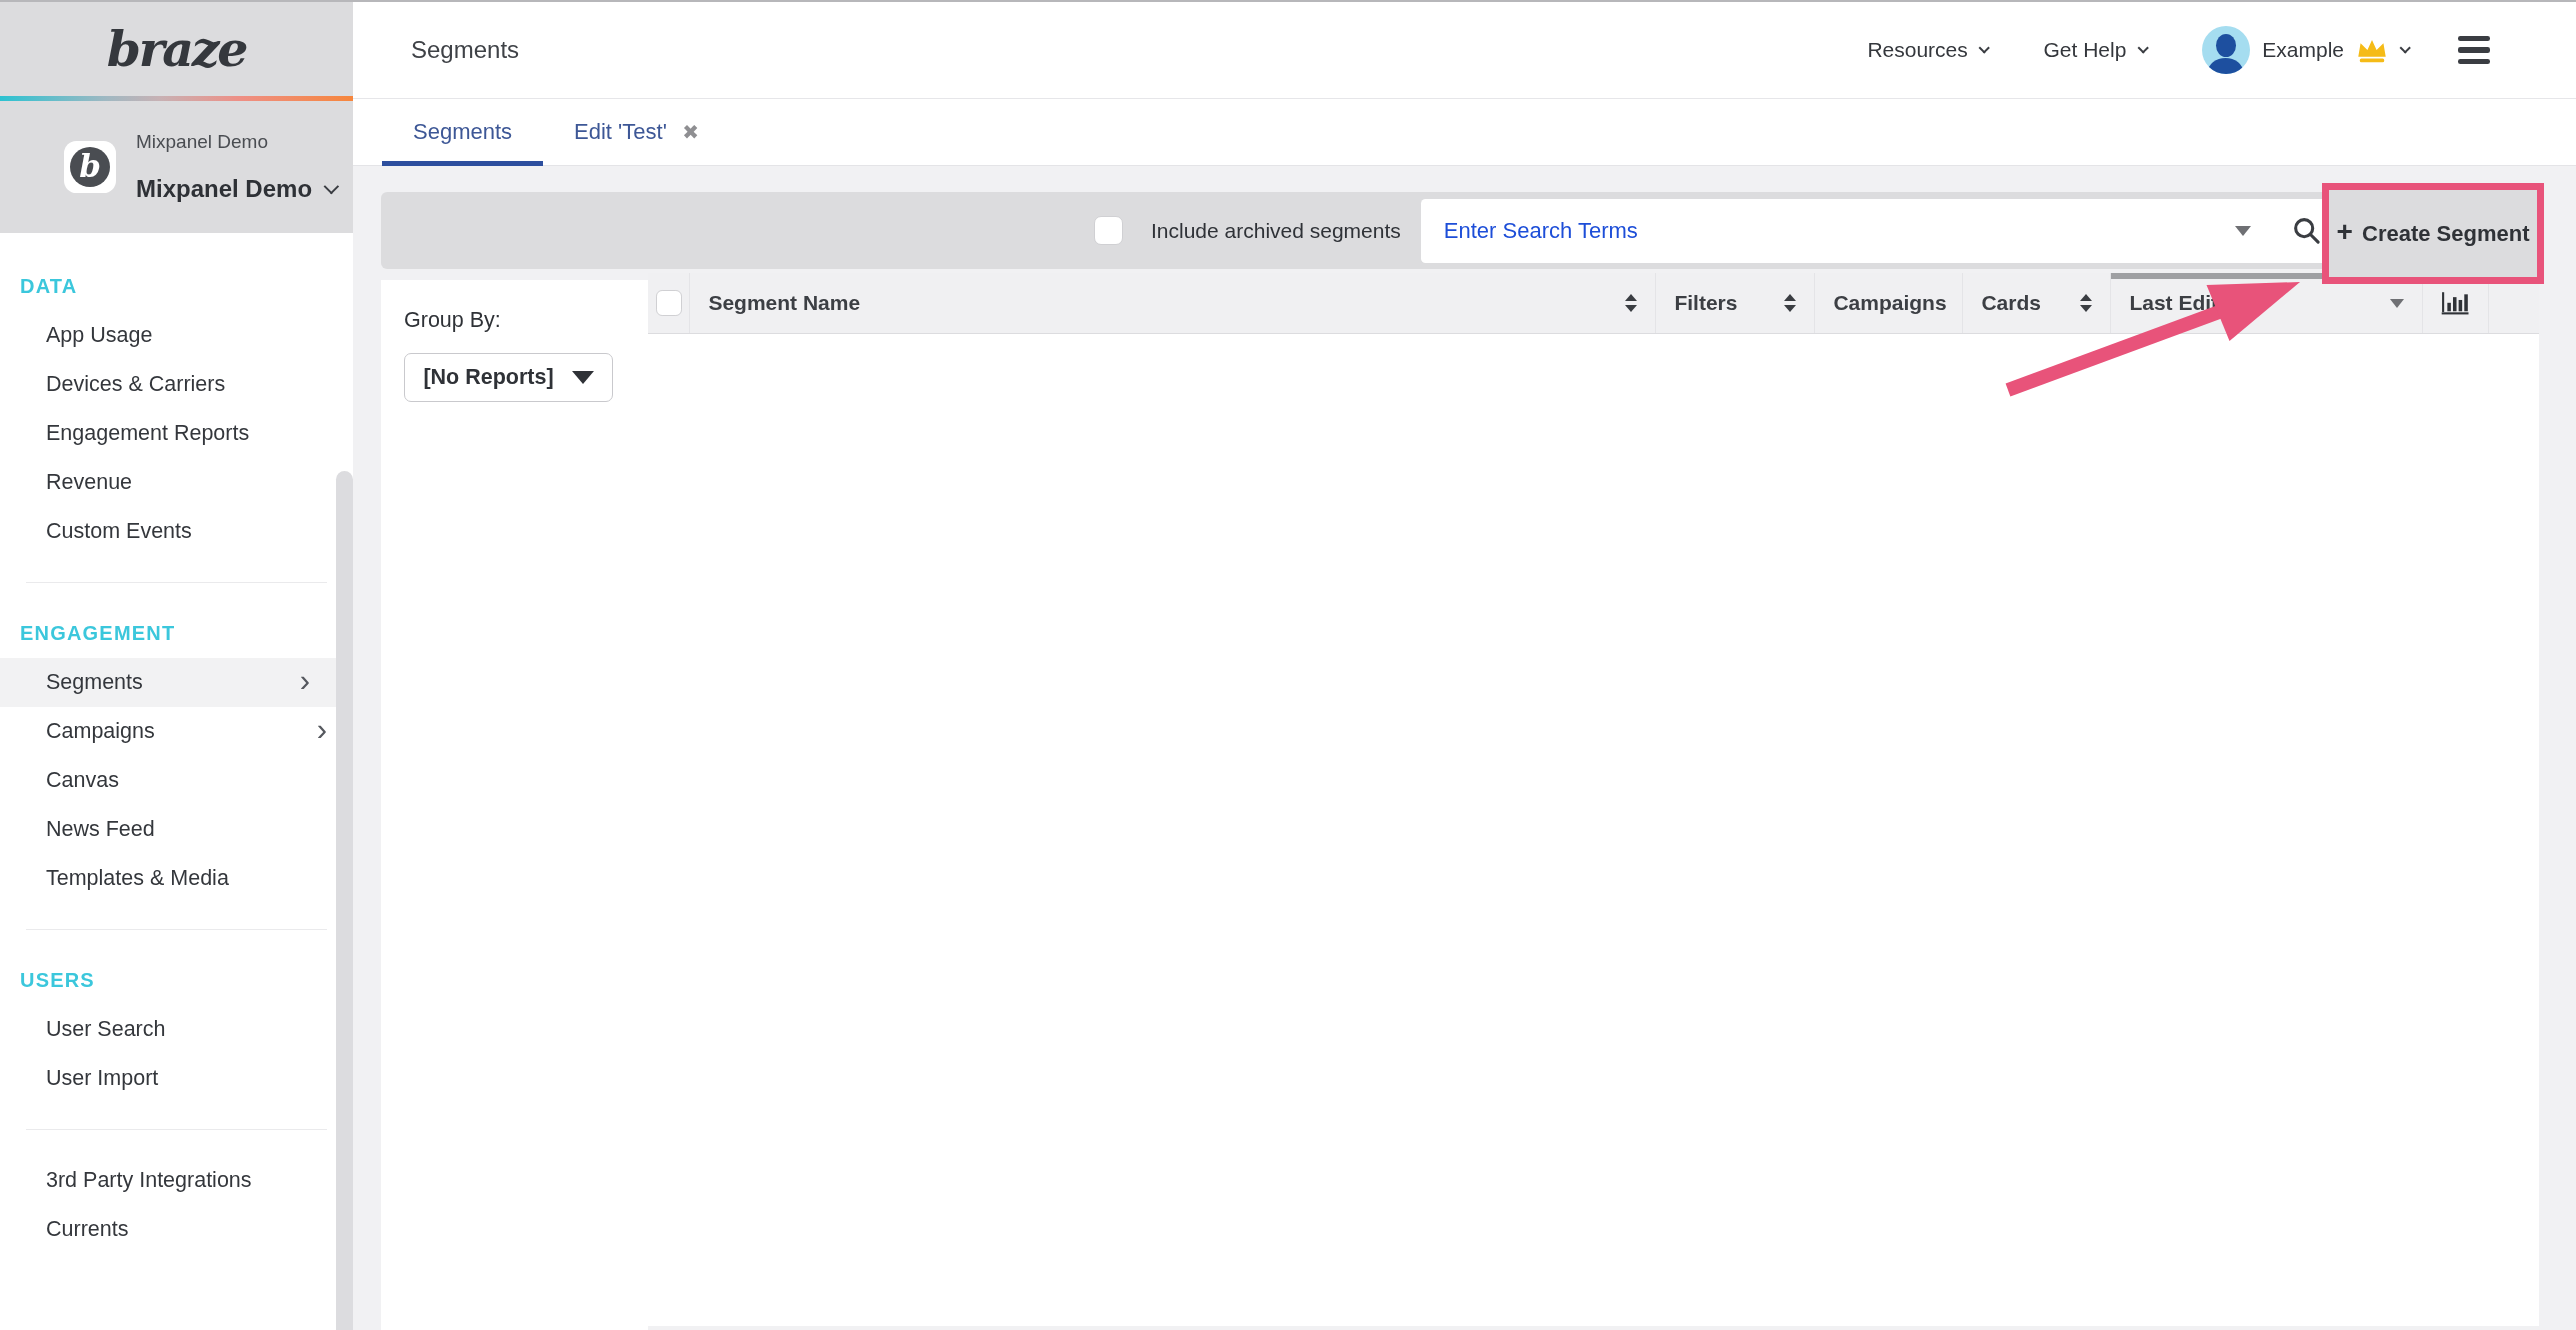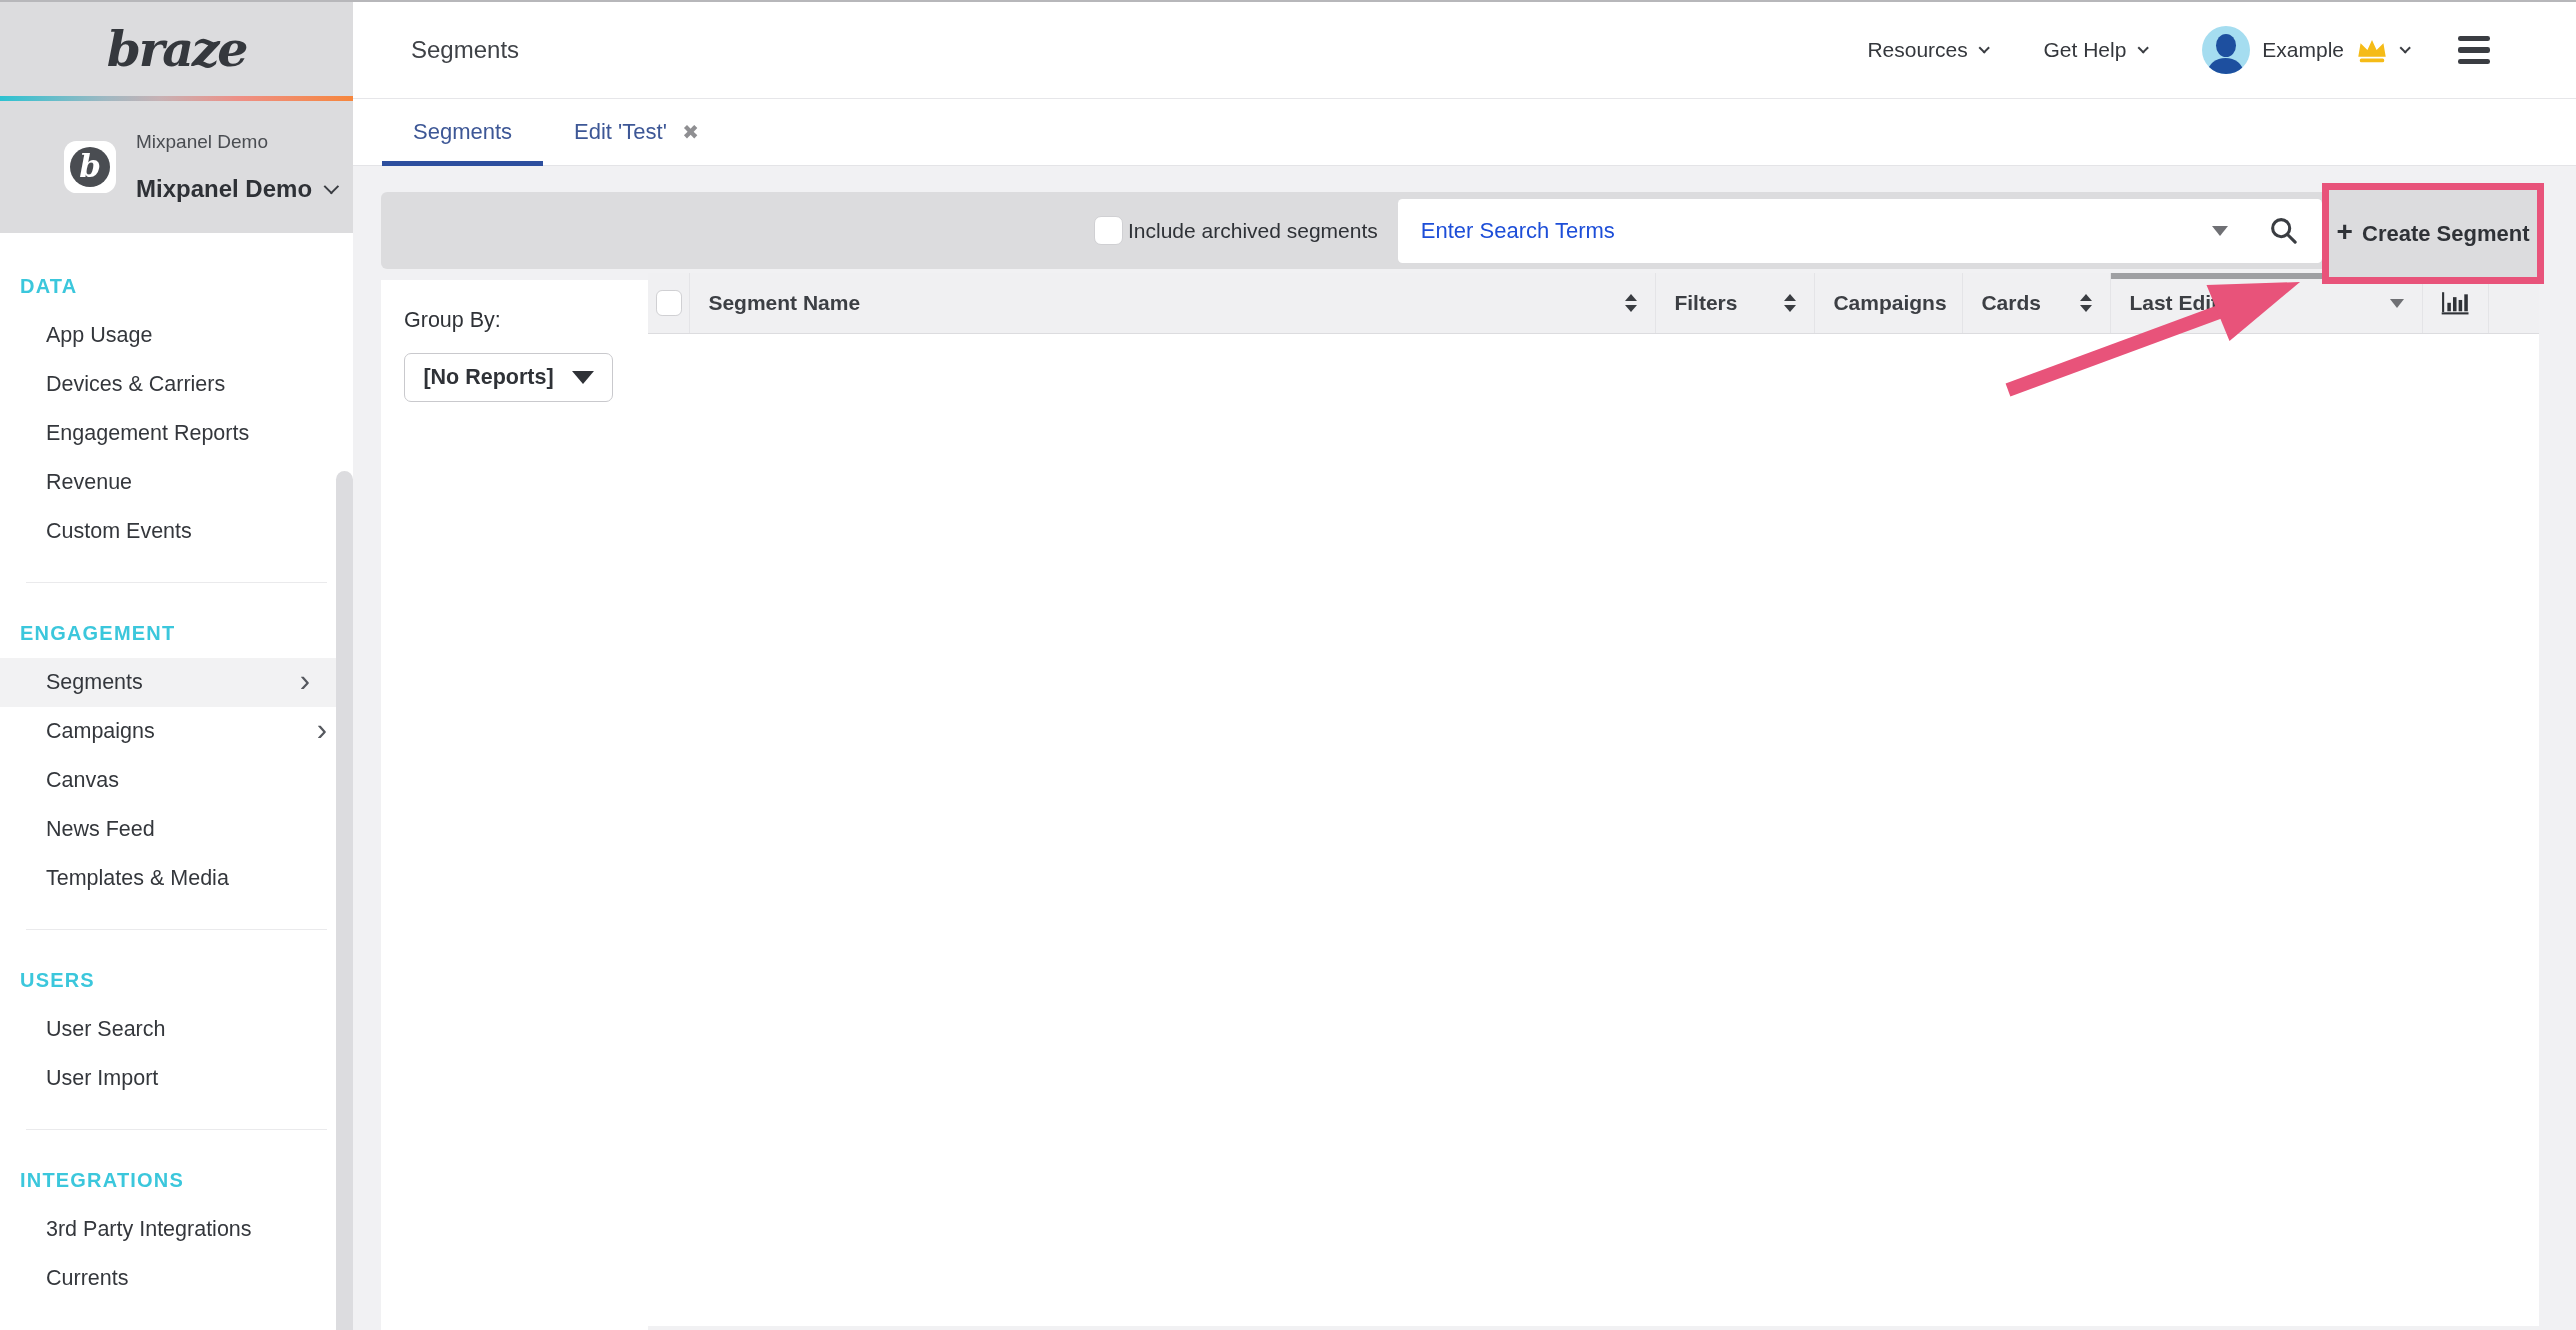--- a/index.html
+++ b/index.html
@@ -53,21 +53,21 @@
   
   .tabrow{height:67px;background:#fff;border-bottom:1.5px solid #e4e4e7;display:flex;align-items:center;padding-left:29px;}
   .tab{position:relative;height:67px;display:flex;align-items:center;padding:0 31px;font-size:22px;color:#3d5796;cursor:pointer;gap:15.3px;}
   .tab.active::after{content:"";position:absolute;left:0;right:0;bottom:-1.5px;height:6.1px;background:#2d4f9e;}
   .tab-close{font-size:20px;color:#8f8f92;line-height:1;}
 
   
   .content{position:relative;background:#f1f1f3;height:1164px;}
   .toolbar{position:absolute;left:28px;top:26px;width:2159px;height:77px;background:#dcdcde;border-radius:6.1px;
            display:flex;align-items:center;}
-  .archived-group{display:flex;align-items:center;gap:5px;margin-left:713px;}
+  .archived-group{display:flex;align-items:center;gap:28px;margin-left:713px;}
   .checkbox{width:29px;height:29px;background:#fff;border:1.5px solid #d0d0d3;border-radius:7px;flex:none;cursor:pointer;}
   .archived-label{font-size:21px;color:#2f3237;}
   .search-box{margin-left:20px;width:924px;height:64px;background:#fff;border-radius:4.6px;display:flex;align-items:center;
               padding:0 23px;}
   .search-placeholder{font-size:22px;color:#1d4ed8;flex:1;}
   .caret-down{width:0;height:0;border-left:8.4px solid transparent;border-right:8.4px solid transparent;
               border-top:10px solid #6f7074;flex:none;}
   .search-divider-gap{width:40px;}
   .mag-svg{width:31px;height:31px;flex:none;cursor:pointer;}
 
@@ -158,21 +158,20 @@
       <div class="nav-item">Templates &amp; Media</div>
 
       <div class="nav-divider"></div>
 
       <div class="sec-title">USERS</div>
       <div class="nav-item">User Search</div>
       <div class="nav-item">User Import</div>
 
       <div class="nav-divider"></div>
 
-      <div class="sec-title">INTEGRATIONS</div>
       <div class="nav-item">3rd Party Integrations</div>
       <div class="nav-item">Currents</div>
 
       <div class="scroll-thumb"></div>
     </div>
   </div>
 
   <div class="main">
 
     <div class="topbar">

